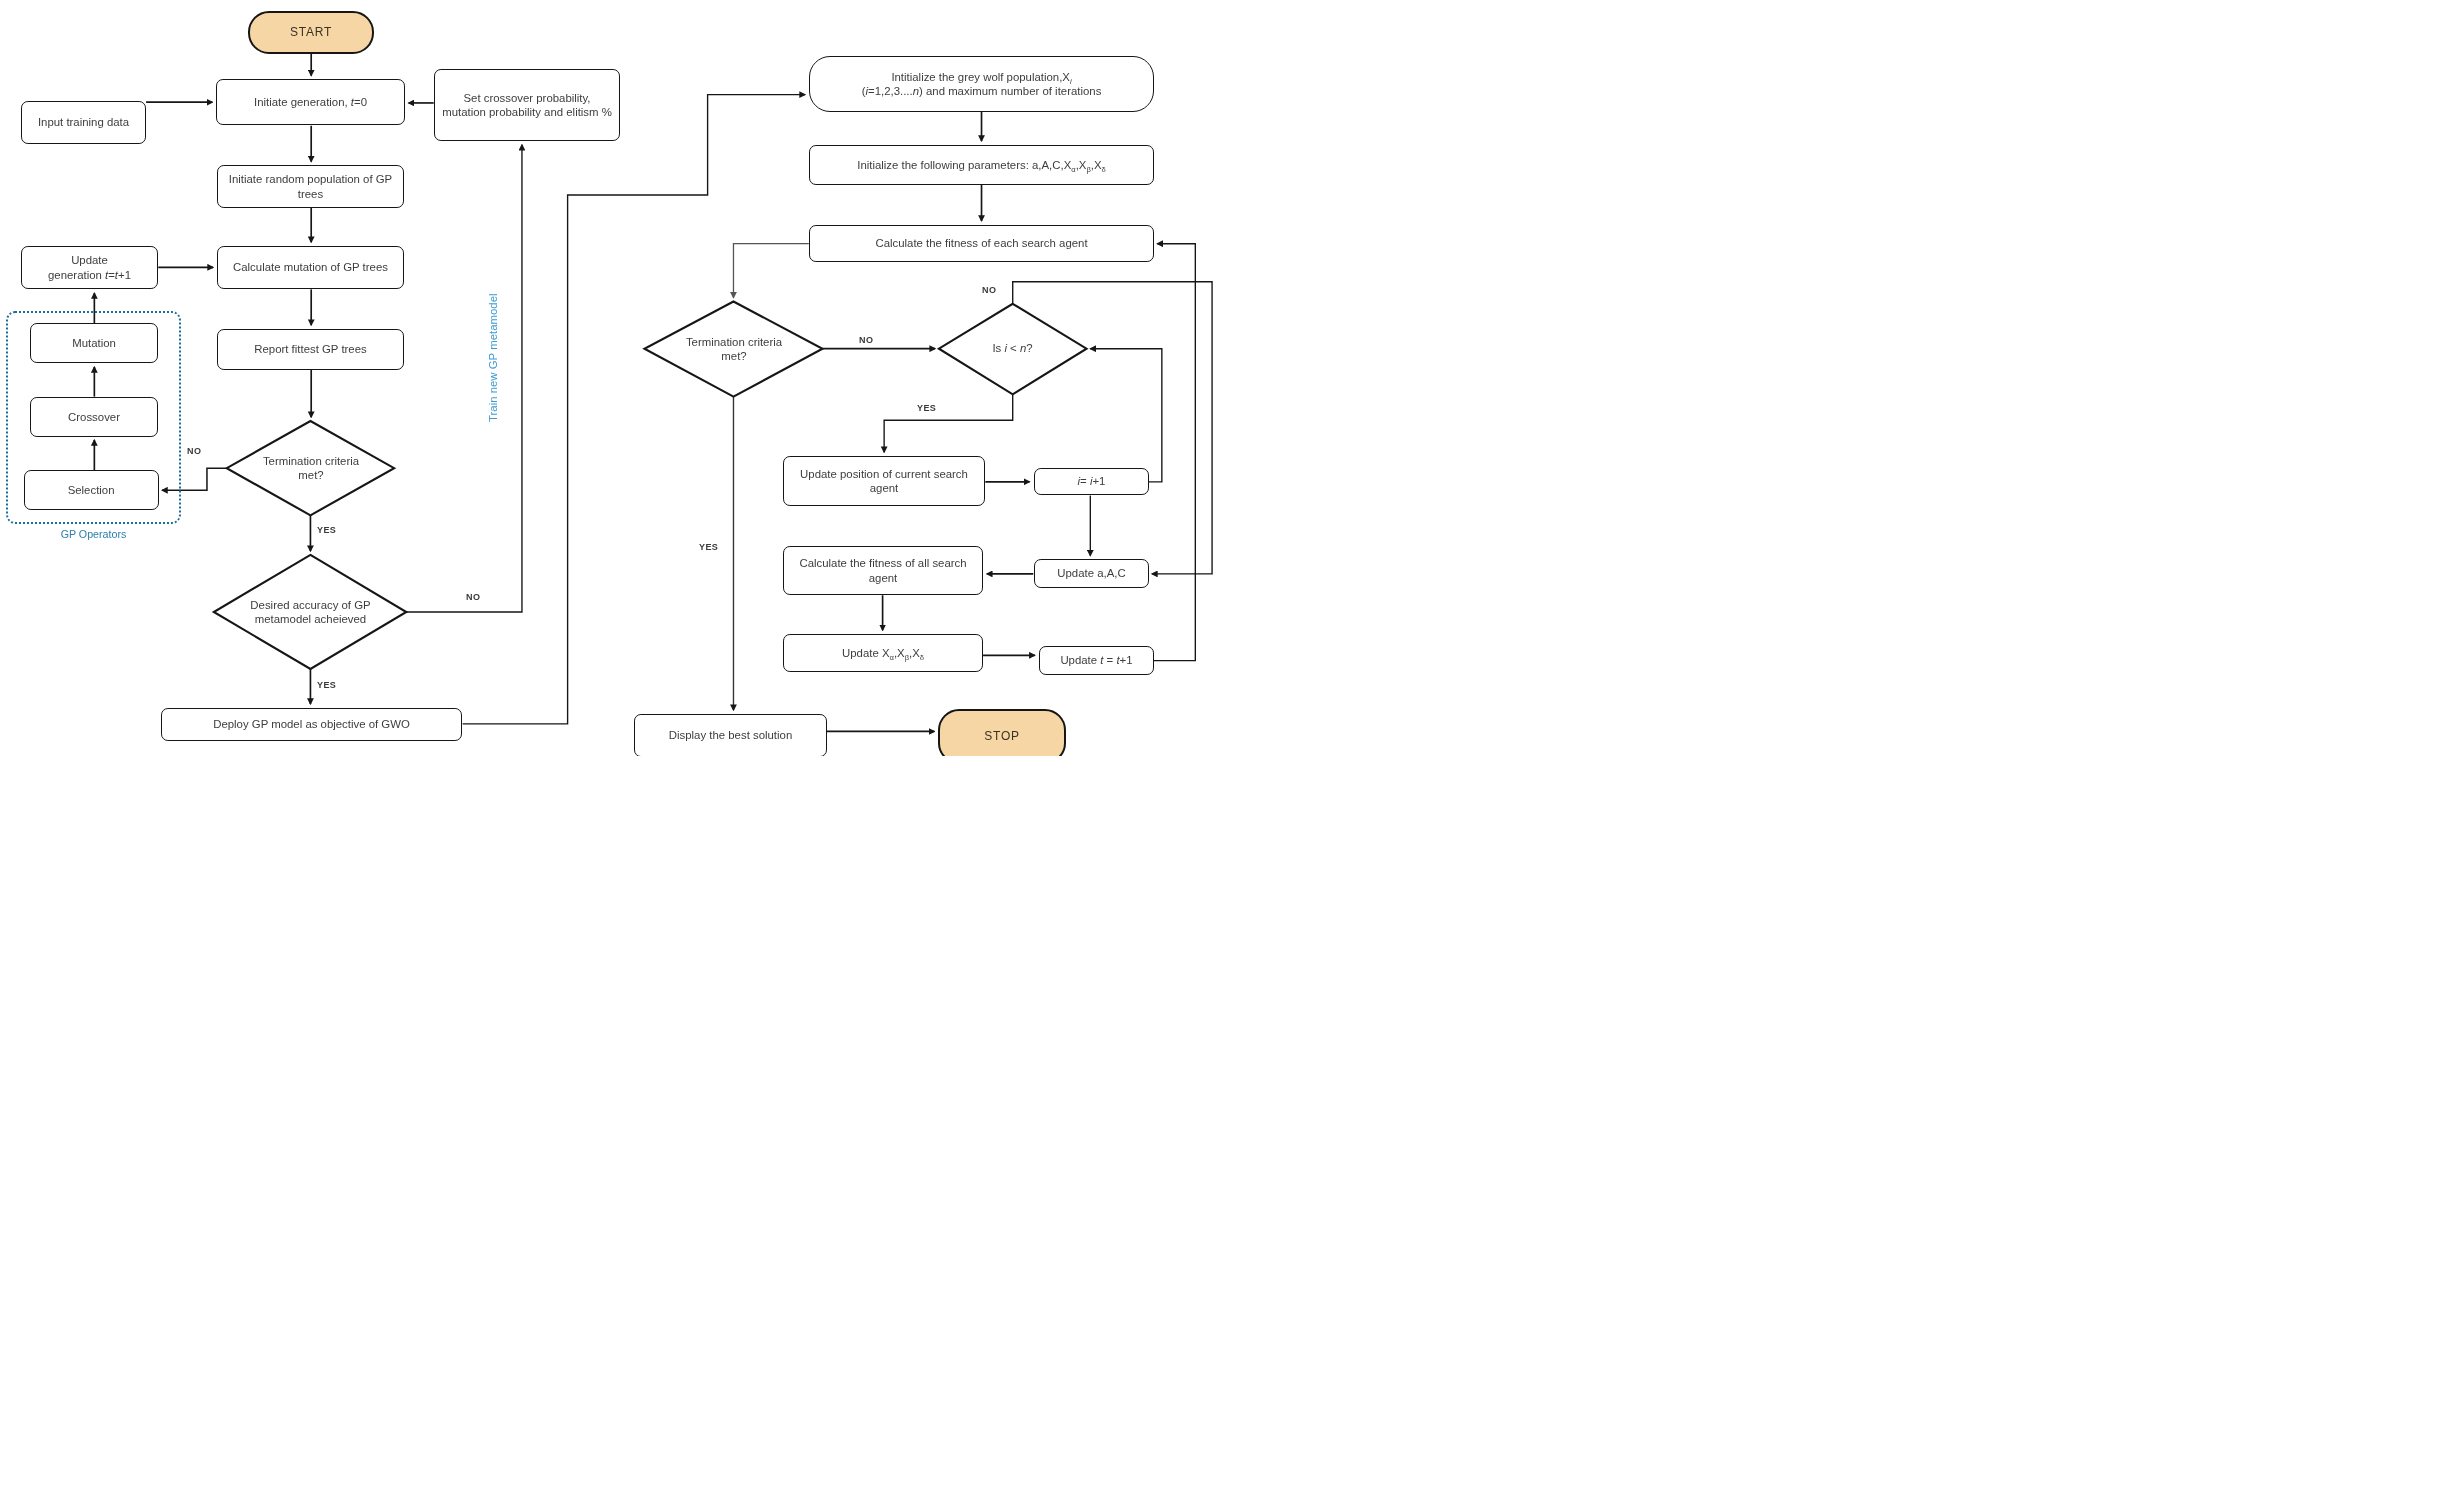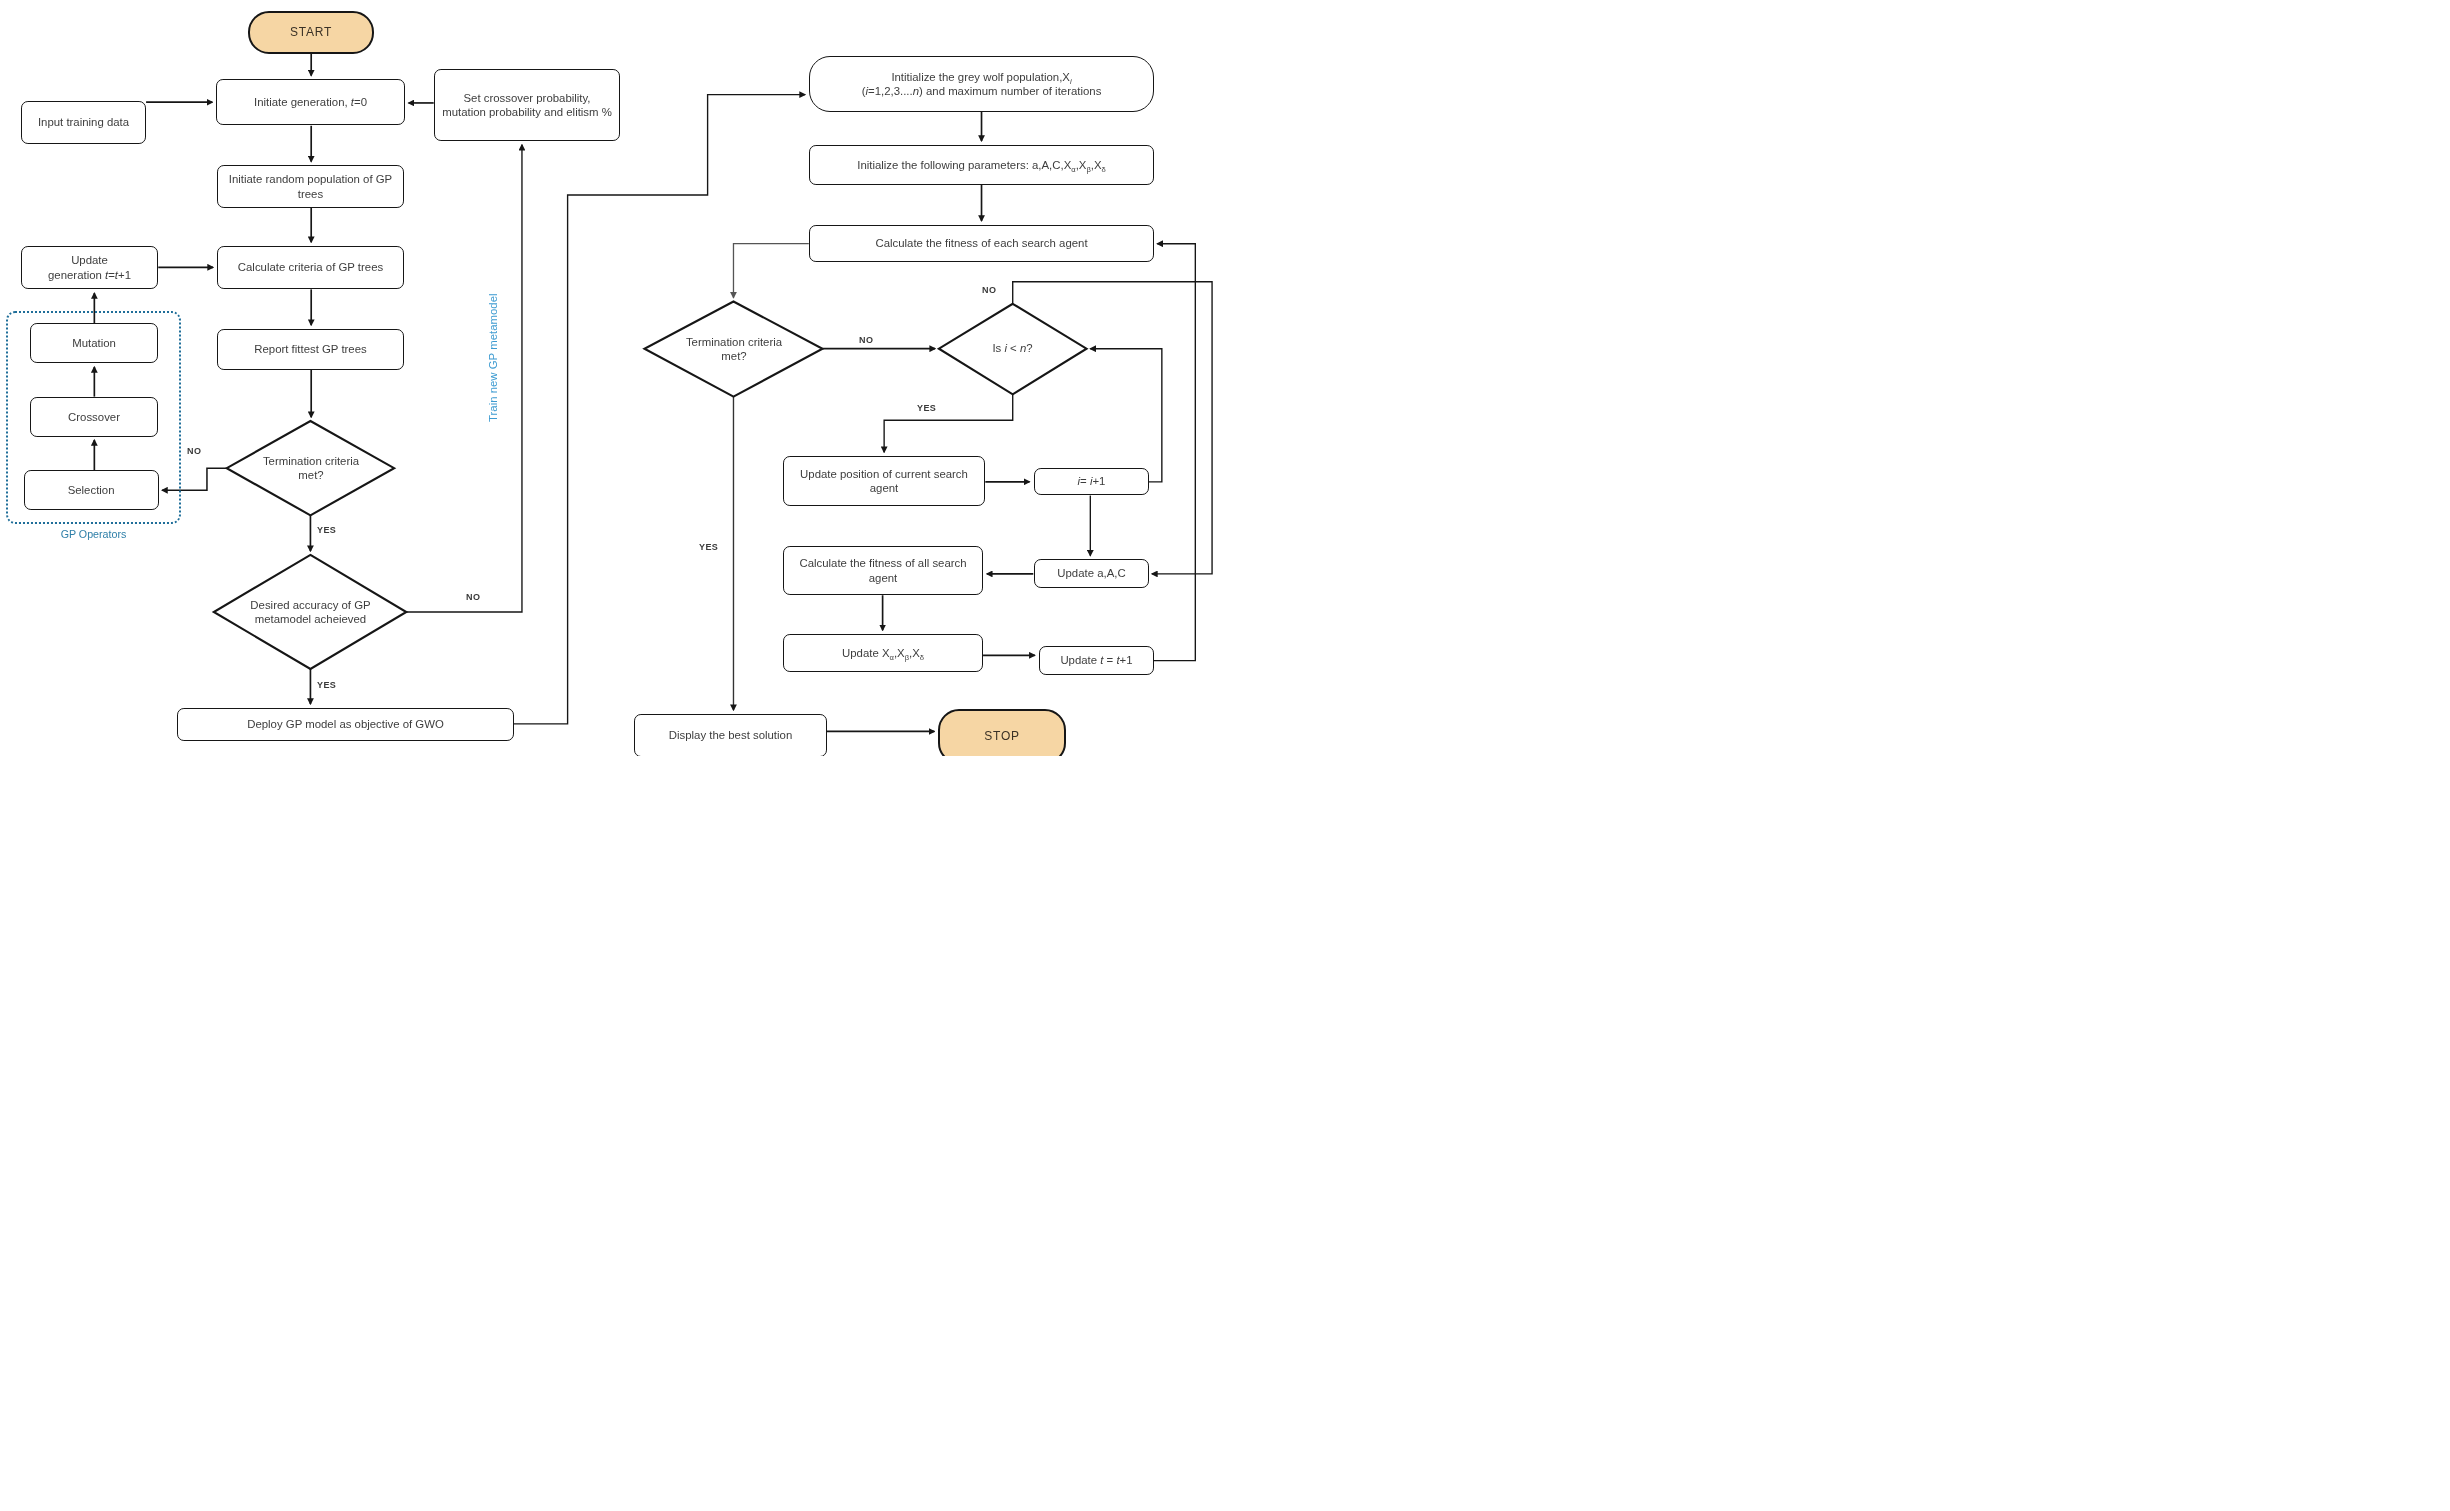--- a/index.html
+++ b/index.html
@@ -112,21 +112,21 @@
     <span>Initiate random population of GP trees</span>
   </div>
 
   <div class="node" style="left:21px;top:246px;width:137px;height:43px;">
     <span><span>Update</span><br>
       <span>generation </span><span class="it">t</span><span>=</span><span class="it">t</span><span>+1</span>
     </span>
   </div>
 
   <div class="node" style="left:217px;top:246px;width:187px;height:43px;">
-    <span>Calculate criteria of GP trees</span>
+    <span>Calculate mutation of GP trees</span>
   </div>
 
   <div class="node" style="left:217px;top:329px;width:187px;height:41px;">
     <span>Report fittest GP trees</span>
   </div>
 
   <div class="gp-box" style="left:6px;top:311px;width:175px;height:213px;"></div>
   <div class="gp-label" style="left:6px;top:528px;width:175px;">
     <span>GP Operators</span>
   </div>
@@ -142,21 +142,21 @@
   </div>
 
   <div class="dlabel" style="left:250px;top:445px;width:122px;height:46px;">
     <span>Termination criteria met?</span>
   </div>
 
   <div class="dlabel" style="left:242px;top:570px;width:137px;height:84px;">
     <span>Desired accuracy of GP metamodel acheieved</span>
   </div>
 
-  <div class="node" style="left:161px;top:708px;width:337px;height:33px;margin-left:16px;">
+  <div class="node" style="left:161px;top:708px;width:301px;height:33px;">
     <span>Deploy GP model as objective of GWO</span>
   </div>
 
   <div class="train-label" style="left:487px;top:247px;height:175px;">
     <span>Train new GP metamodel</span>
   </div>
 
   <div class="edge-label" style="left:187px;top:446px;"><span>NO</span></div>
   <div class="edge-label" style="left:317px;top:525px;"><span>YES</span></div>
   <div class="edge-label" style="left:466px;top:592px;"><span>NO</span></div>

